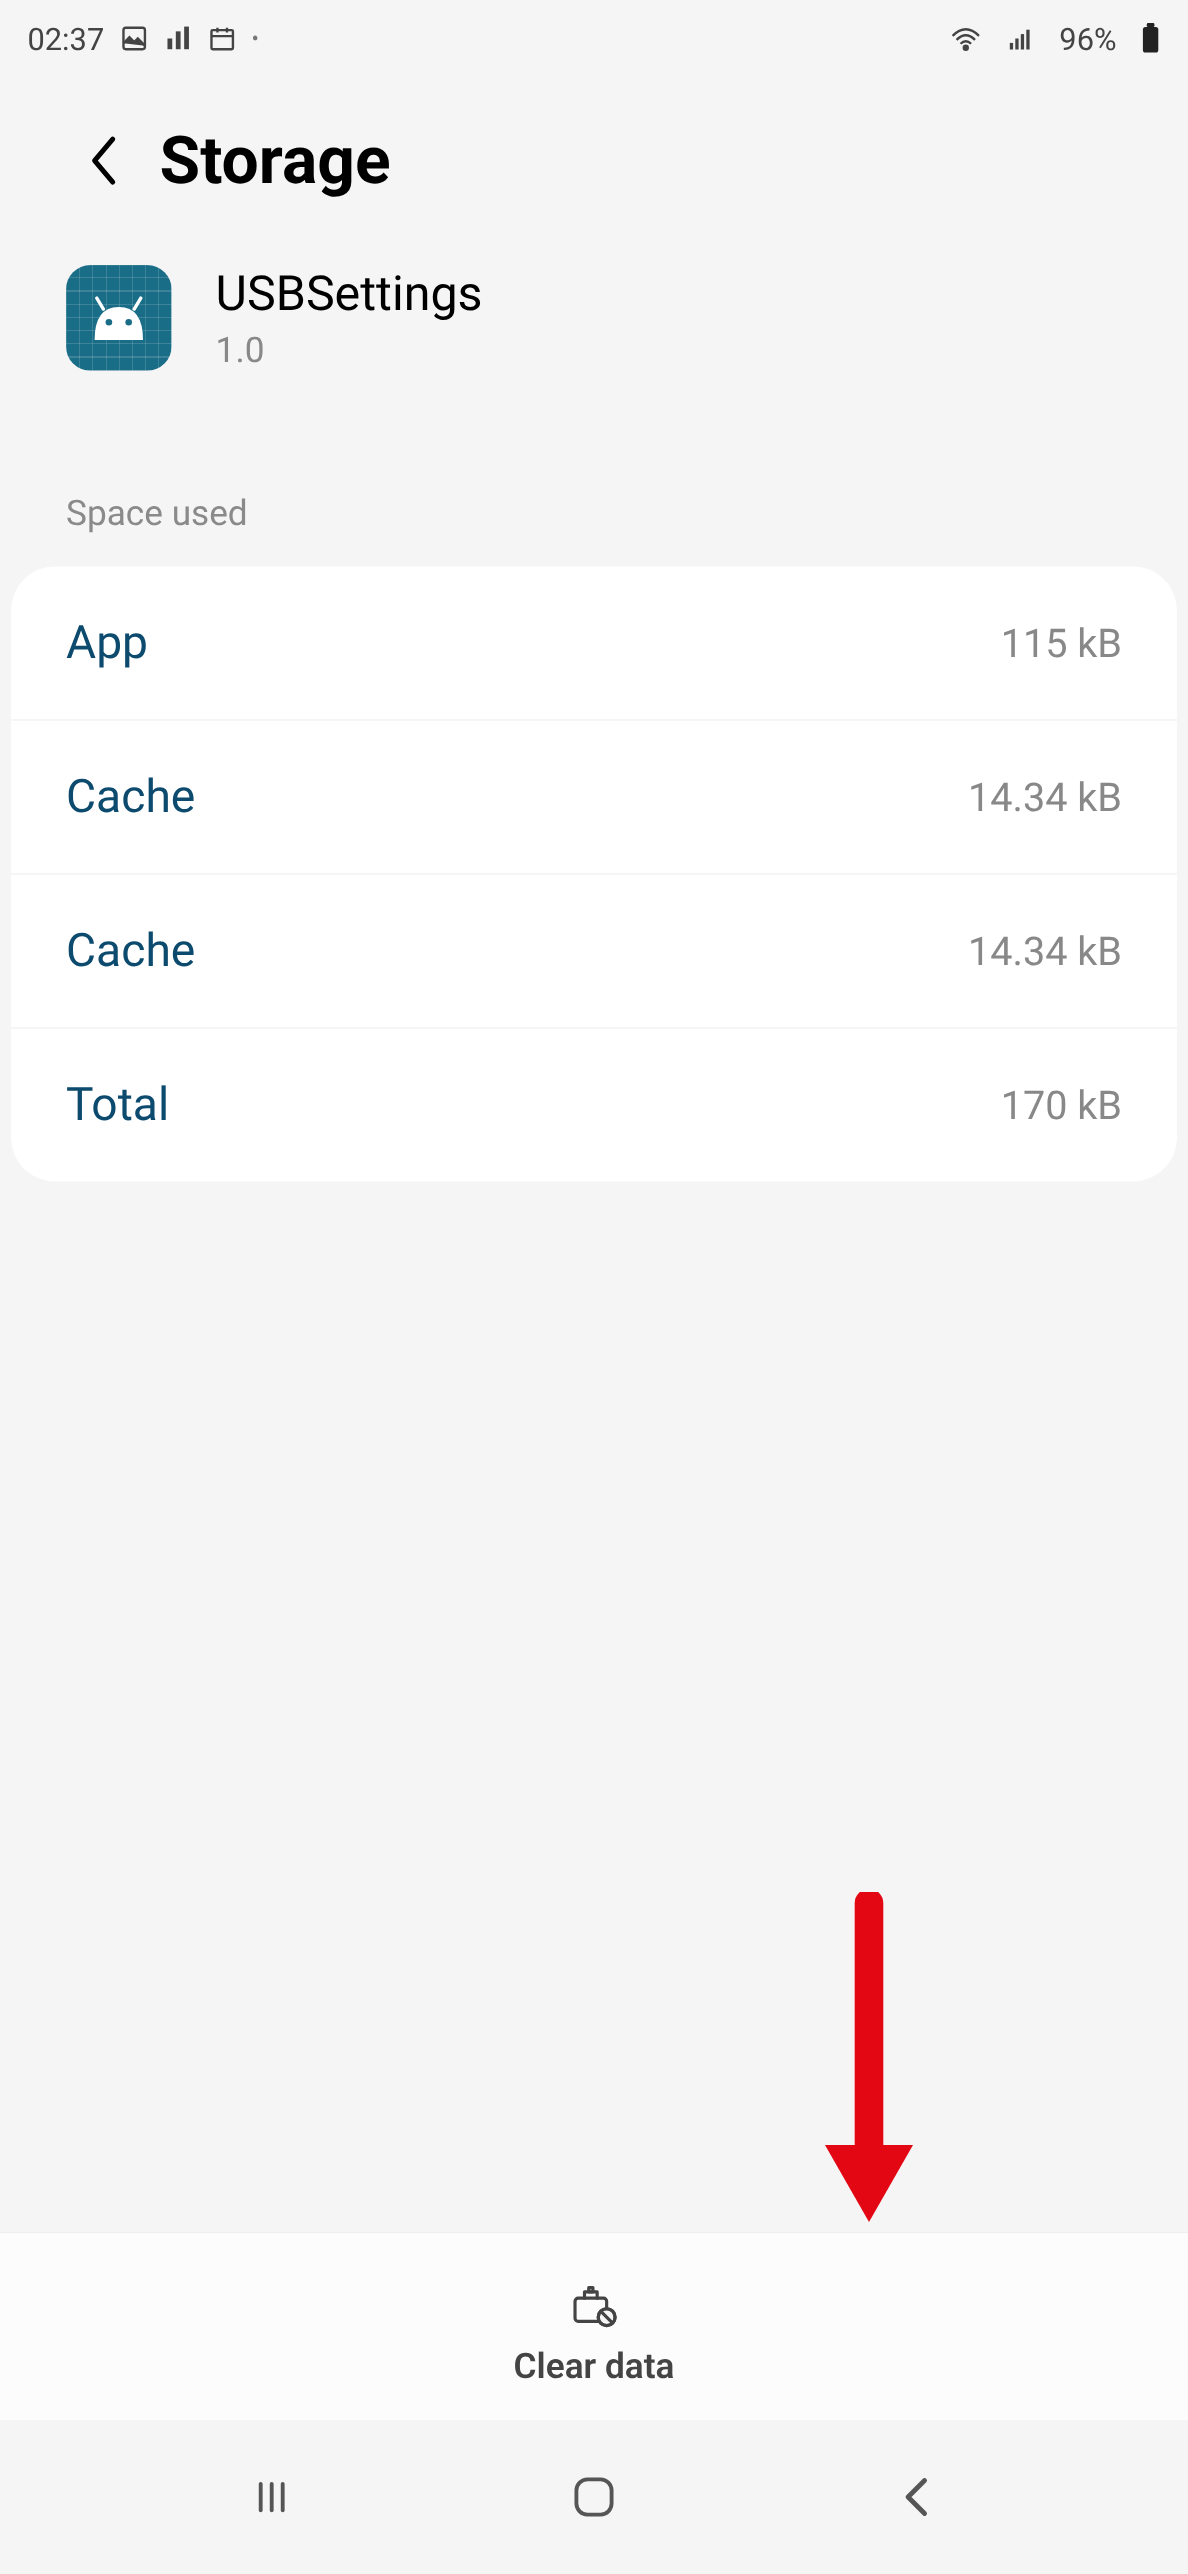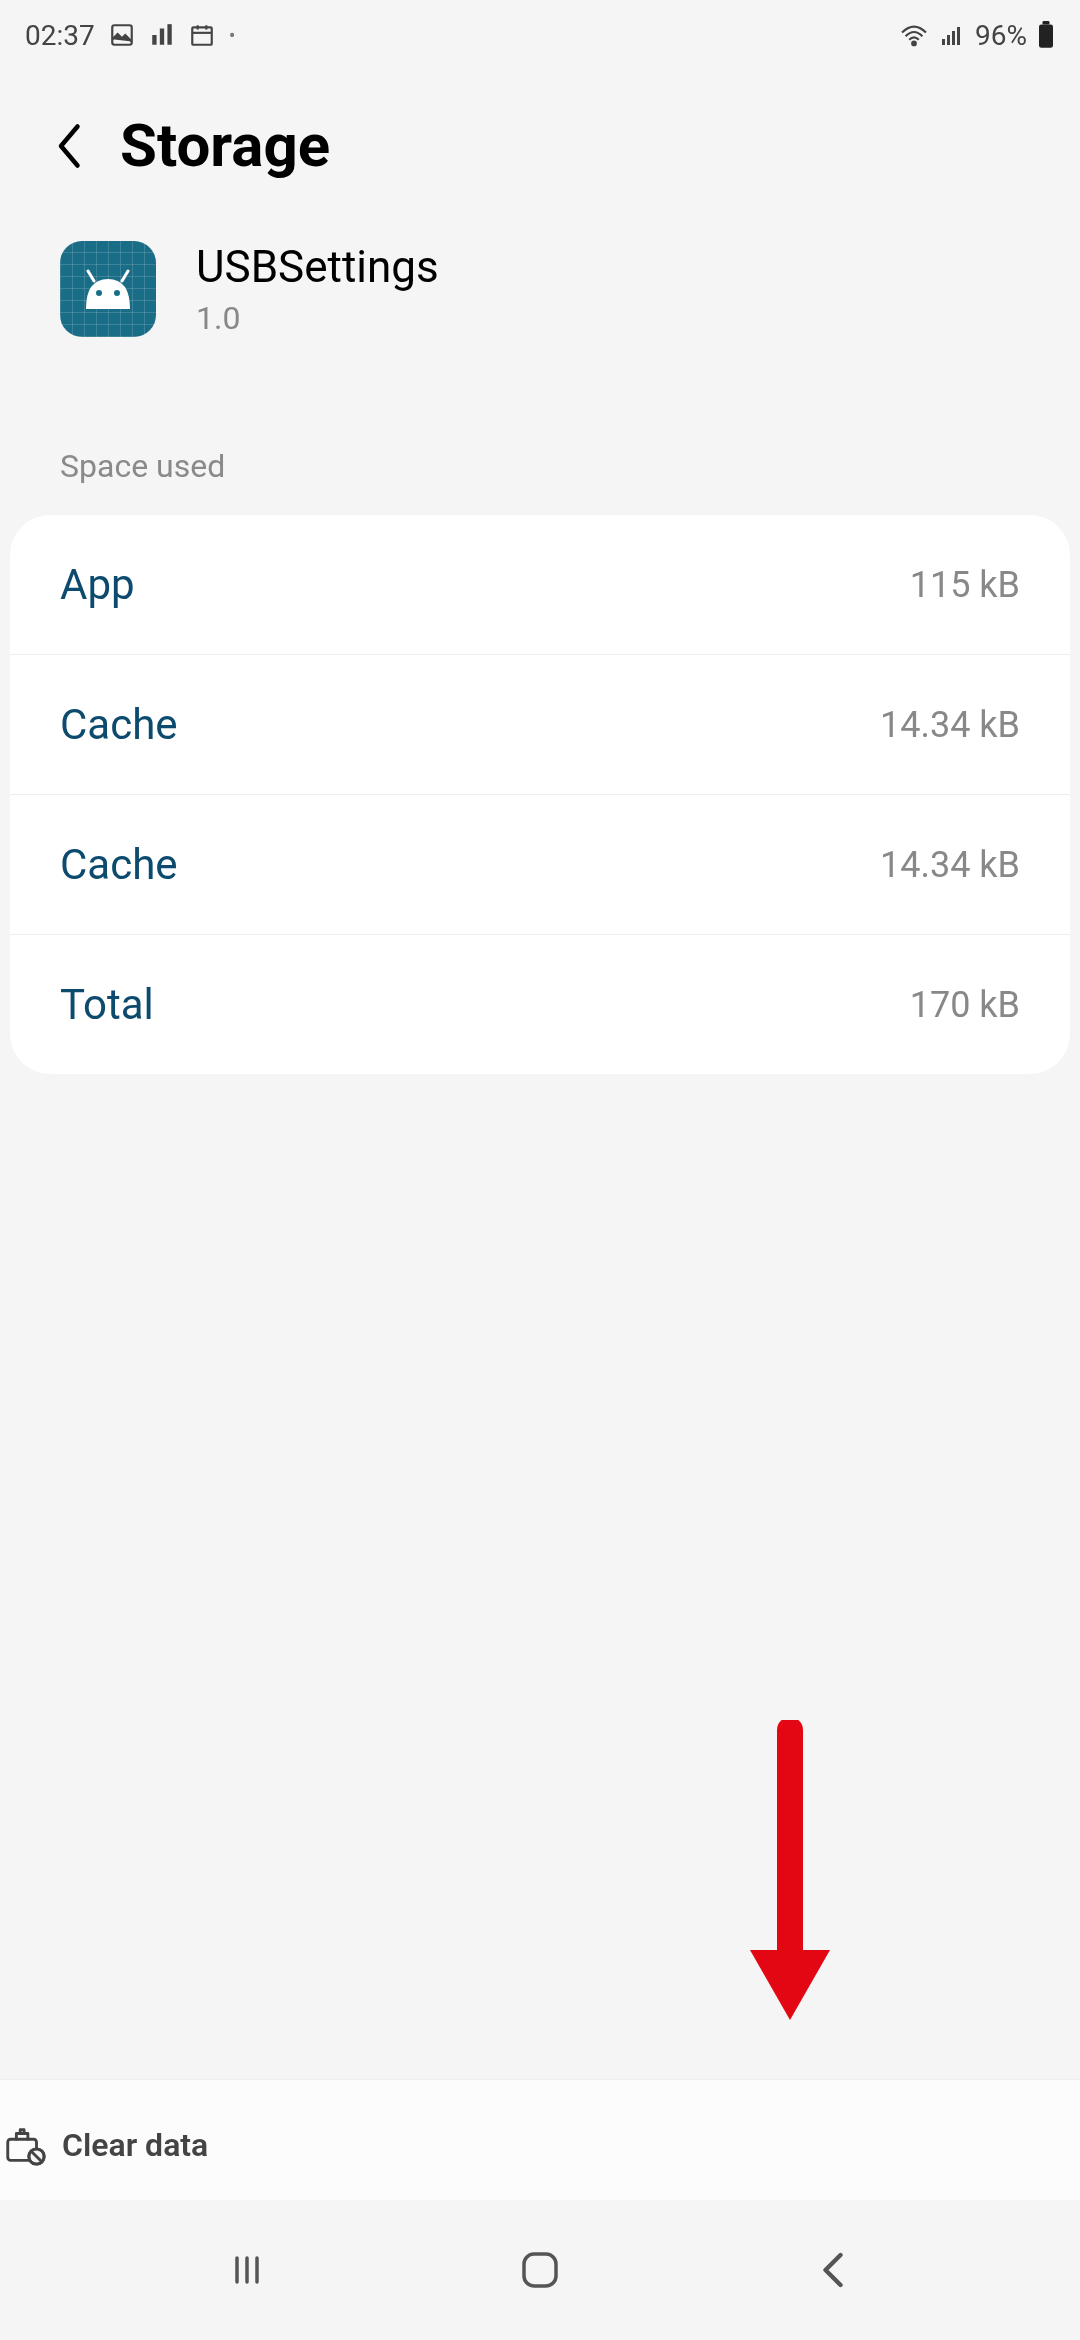--- a/index.html
+++ b/index.html
@@ -25,30 +25,30 @@
       color: #444;
     }
     .status-left {
       display: flex;
       align-items: center;
       gap: 14px;
     }
     .status-right {
       display: flex;
       align-items: center;
-      gap: 10px;
+      gap: 22px;
     }
     .status-icon-mini {
       display: inline-flex;
       align-items: center;
     }
     .header {
       display: flex;
       align-items: center;
-      padding: 40px 50px 60px 50px;
+      padding: 40px 50px 60px 75px;
       gap: 30px;
     }
     .back-arrow {
       width: 40px;
       height: 40px;
       display: flex;
       align-items: center;
       justify-content: center;
     }
     .header-title {
@@ -119,21 +119,21 @@
       left: 0;
       right: 0;
       display: flex;
       background: #fcfcfc;
       border-top: 1px solid #eee;
       padding: 40px 0 30px 0;
     }
     .action-btn {
       flex: 1;
       display: flex;
-      flex-direction: row;
+      flex-direction: column;
       align-items: center;
       gap: 12px;
     }
     .action-icon {
       width: 50px;
       height: 50px;
       display: flex;
       align-items: center;
       justify-content: center;
     }

